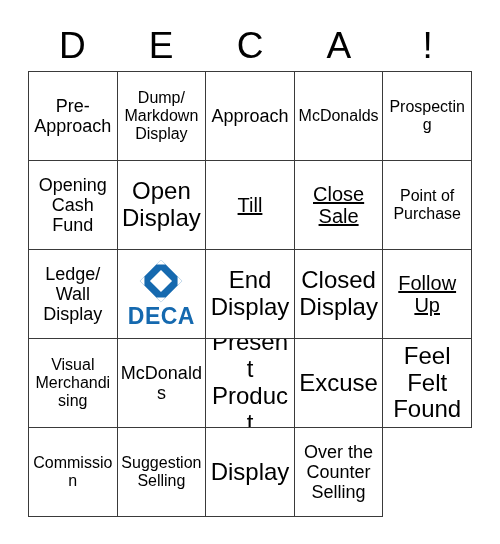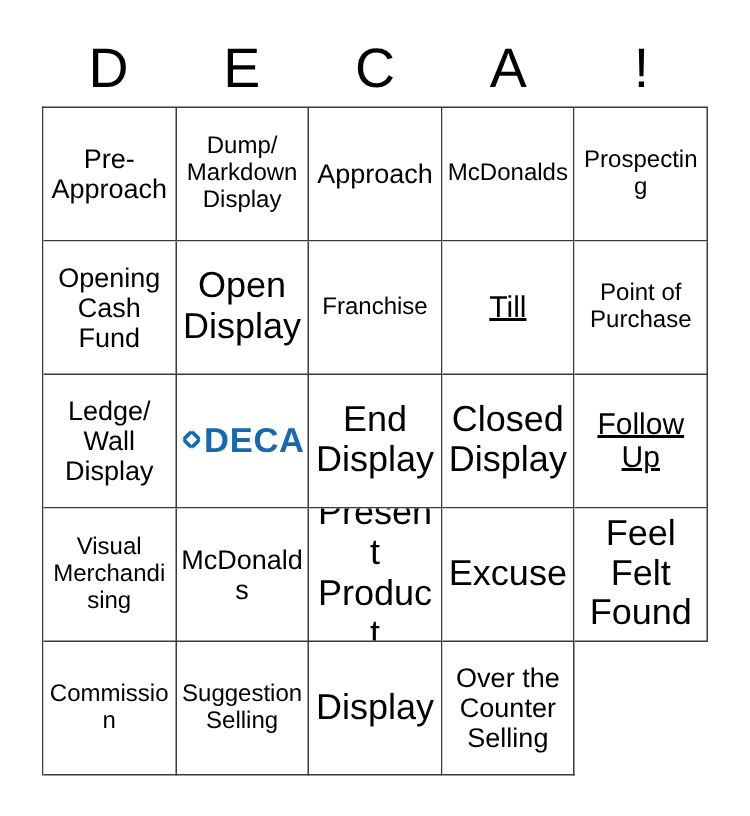--- a/index.html
+++ b/index.html
@@ -83,23 +83,23 @@
 
   
   .fs-xs  { font-size: 16px; }
   .fs-sm  { font-size: 16px; }
   .fs-md  { font-size: 18px; }
   .fs-lg  { font-size: 24px; }
   .fs-xl  { font-size: 20px; text-decoration: underline; }
 
   
   .logo-cell {
+    flex-direction: column;
     gap: 1px;
     padding: 4px 2px 6px 2px;
-    justify-content: flex-end;
   }
   .logo-mark {
     width: 46px;
     height: 46px;
     display: block;
   }
   .logo-word {
     font-size: 23px;
     font-weight: 700;
     letter-spacing: 0.5px;
@@ -141,24 +141,25 @@
       <div class="cell">
         <span class="cell-text fs-md">Opening
 Cash
 Fund</span>
       </div>
       <div class="cell">
         <span class="cell-text fs-lg">Open
 Display</span>
       </div>
       <div class="cell">
-        <span class="cell-text fs-sm">Franchise</span>
-      </div>
-      <div class="cell">
         <span class="cell-text fs-xl">Till</span>
+      </div>
+      <div class="cell">
+        <span class="cell-text fs-xl">Close
+Sale</span>
       </div>
       <div class="cell">
         <span class="cell-text fs-sm">Point of
 Purchase</span>
       </div>
       <div class="cell">
         <span class="cell-text fs-md">Ledge/
 Wall
 Display</span>
       </div>

